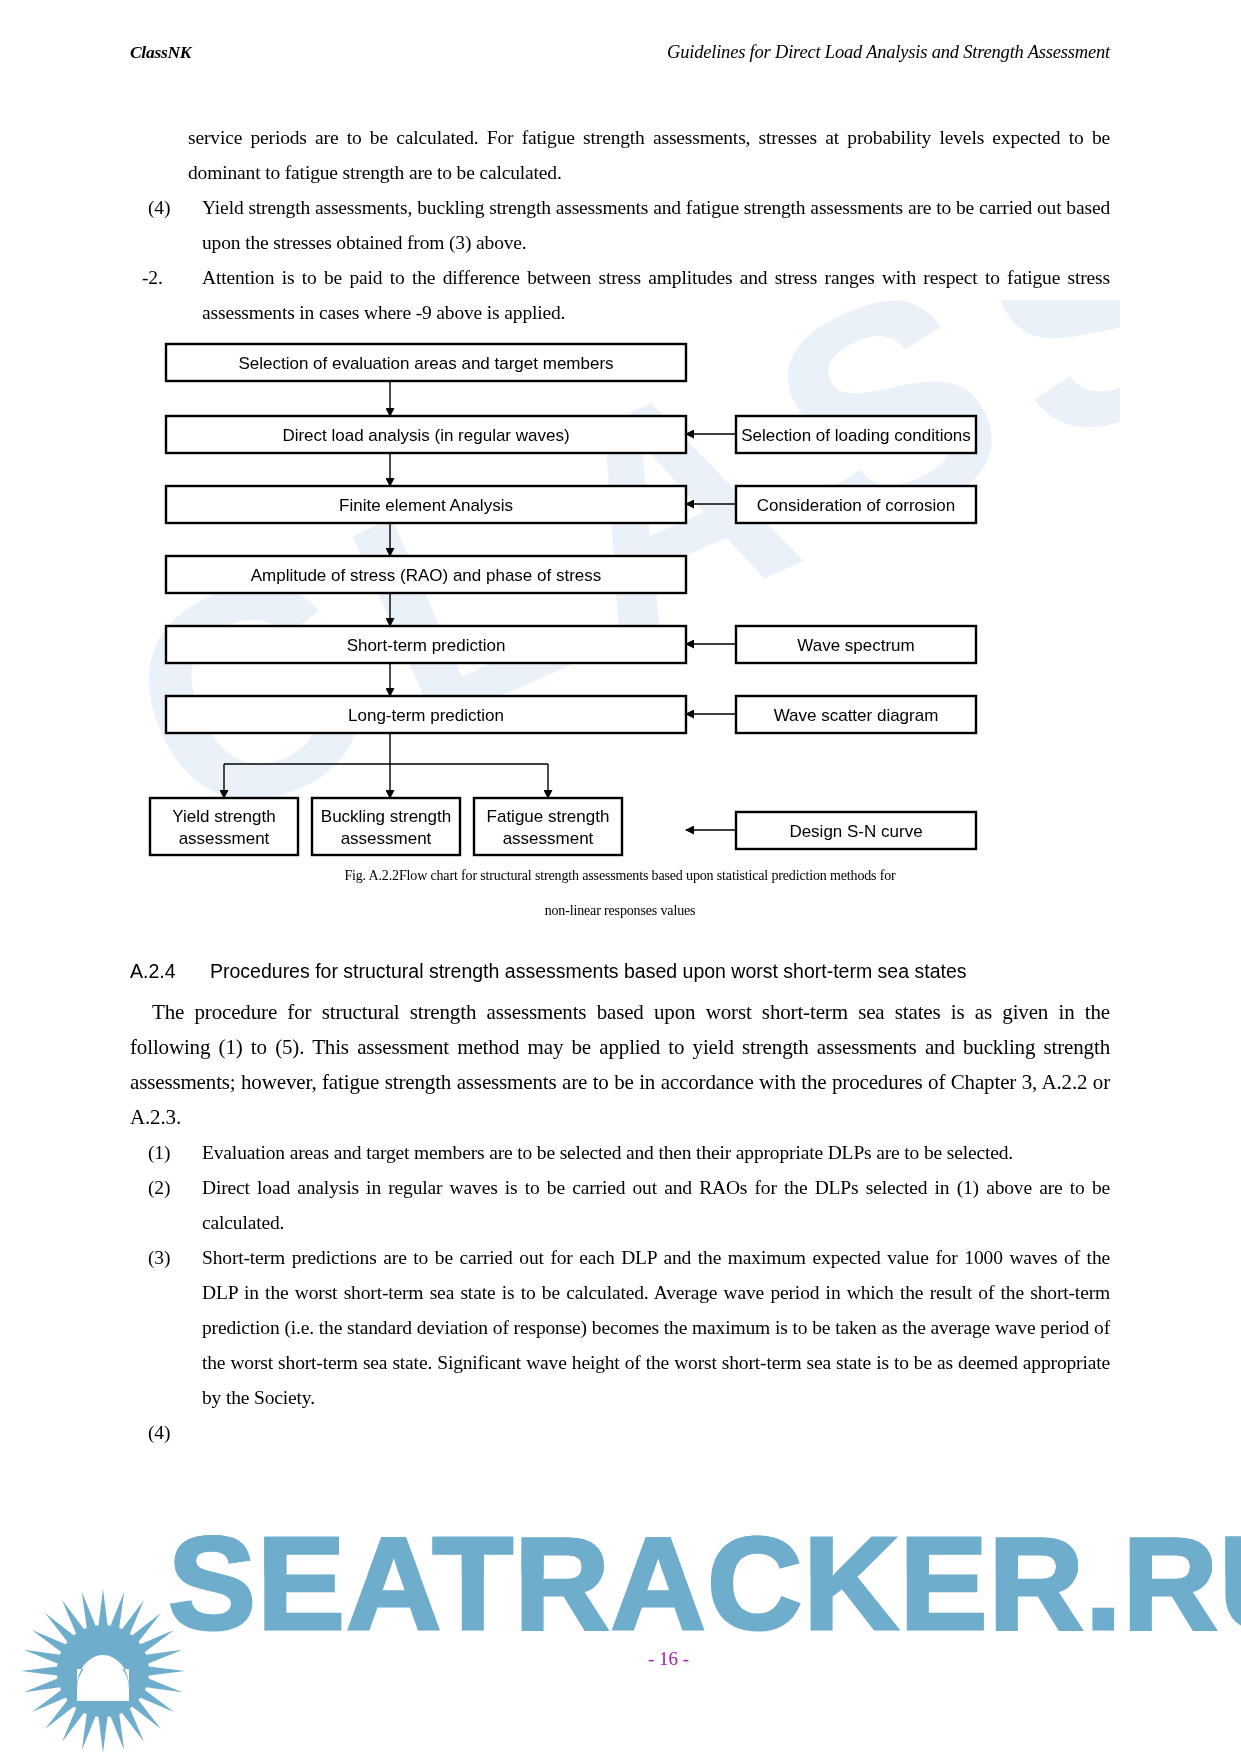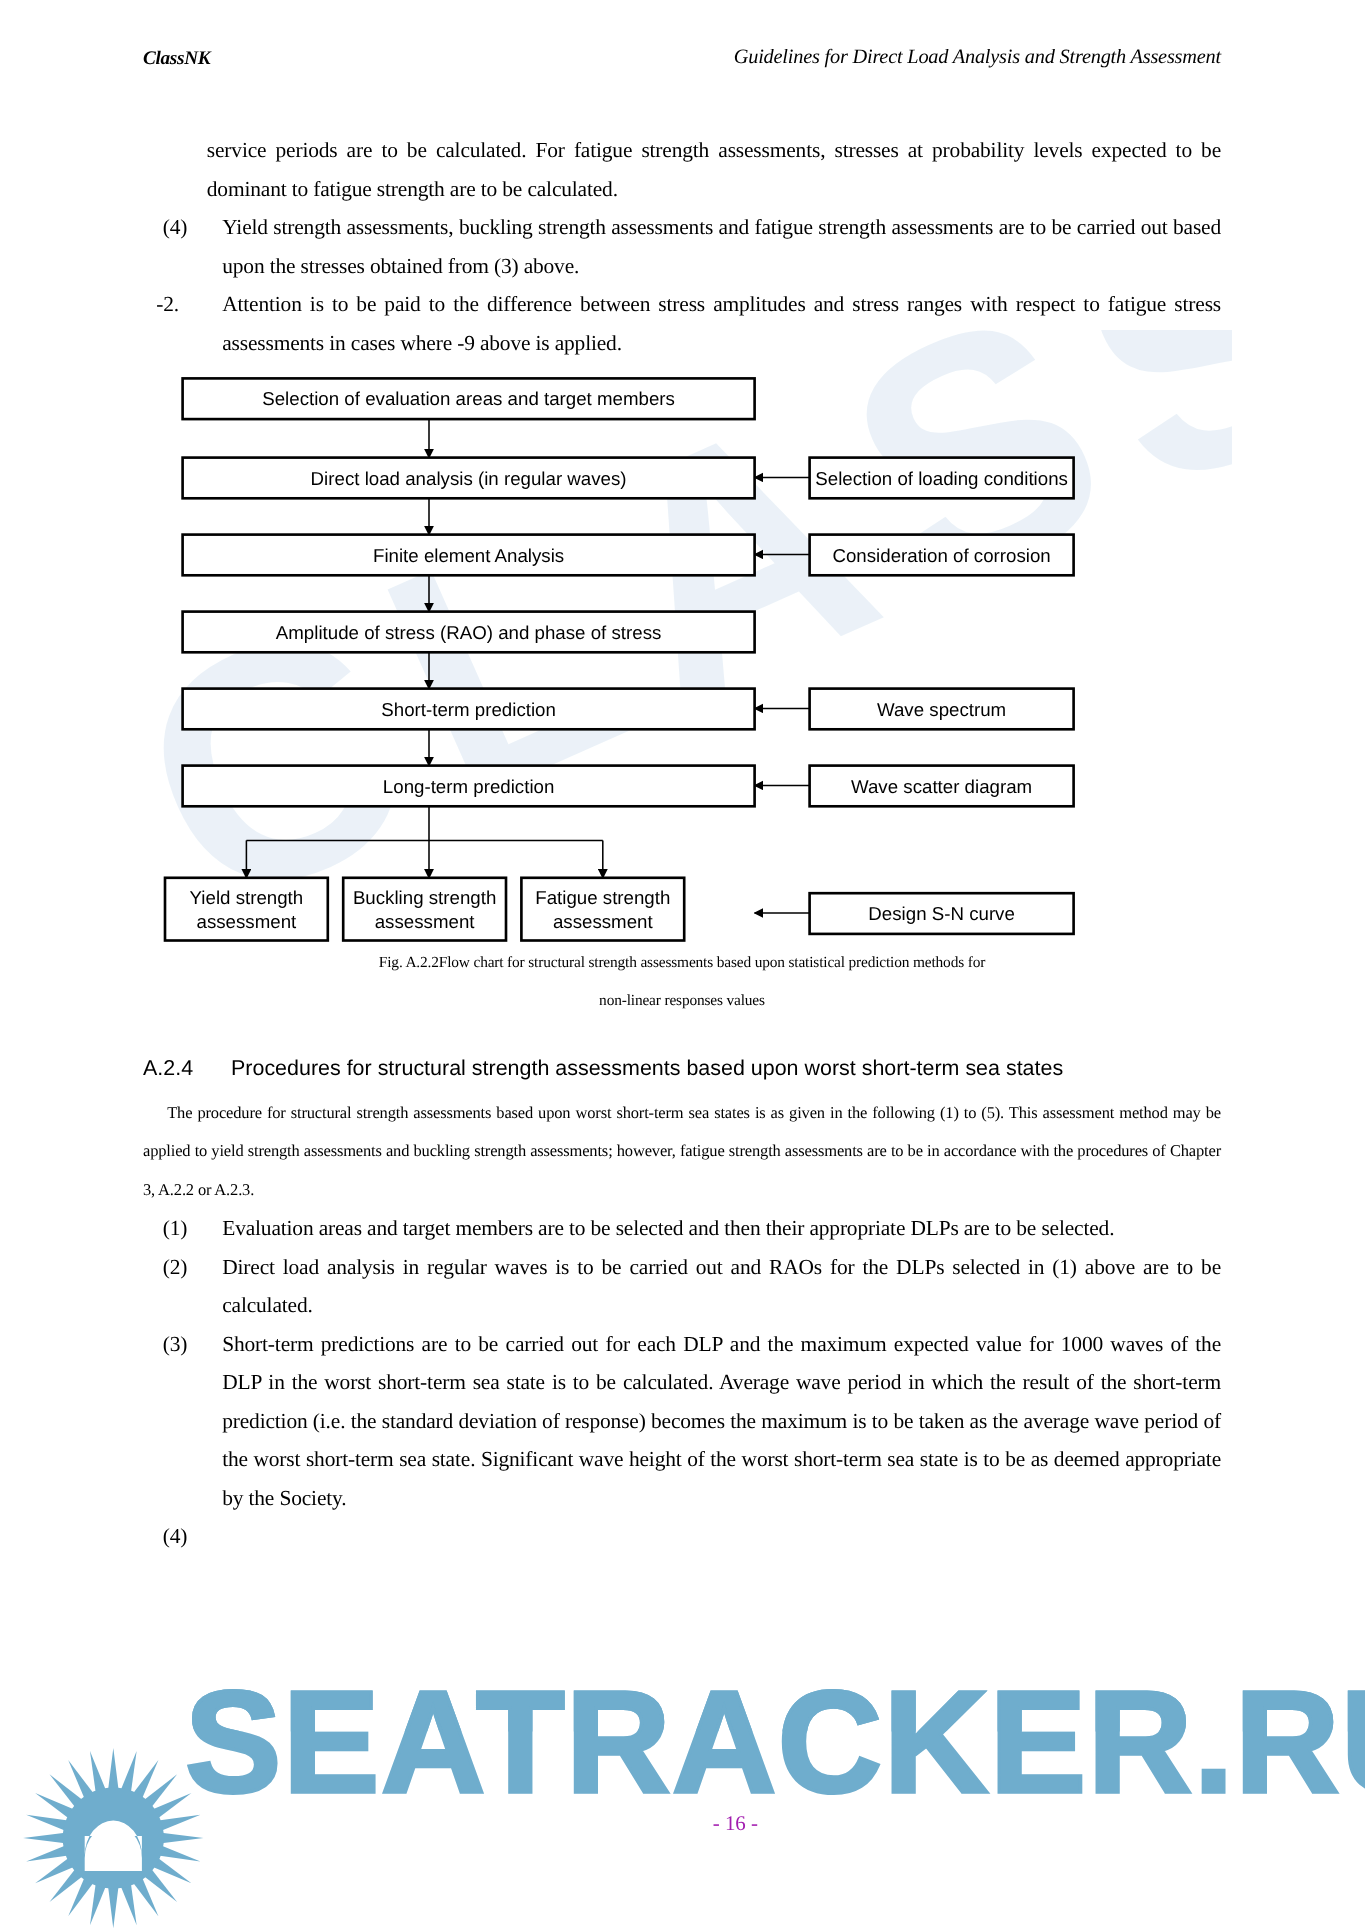--- a/index.html
+++ b/index.html
@@ -52,21 +52,21 @@
     white-space: nowrap;
   }
 
   
   .body-col {
     position: absolute;
     left: 130px;
     width: 980px;
   }
   .ptext {
-    font-size: 15px;
+    font-size: 21px;
     line-height: 35px;
     text-align: justify;
     letter-spacing: -0.15px;
   }
 
   
   .li-row {
     position: relative;
     padding-left: 72px;
     font-size: 19.5px;

